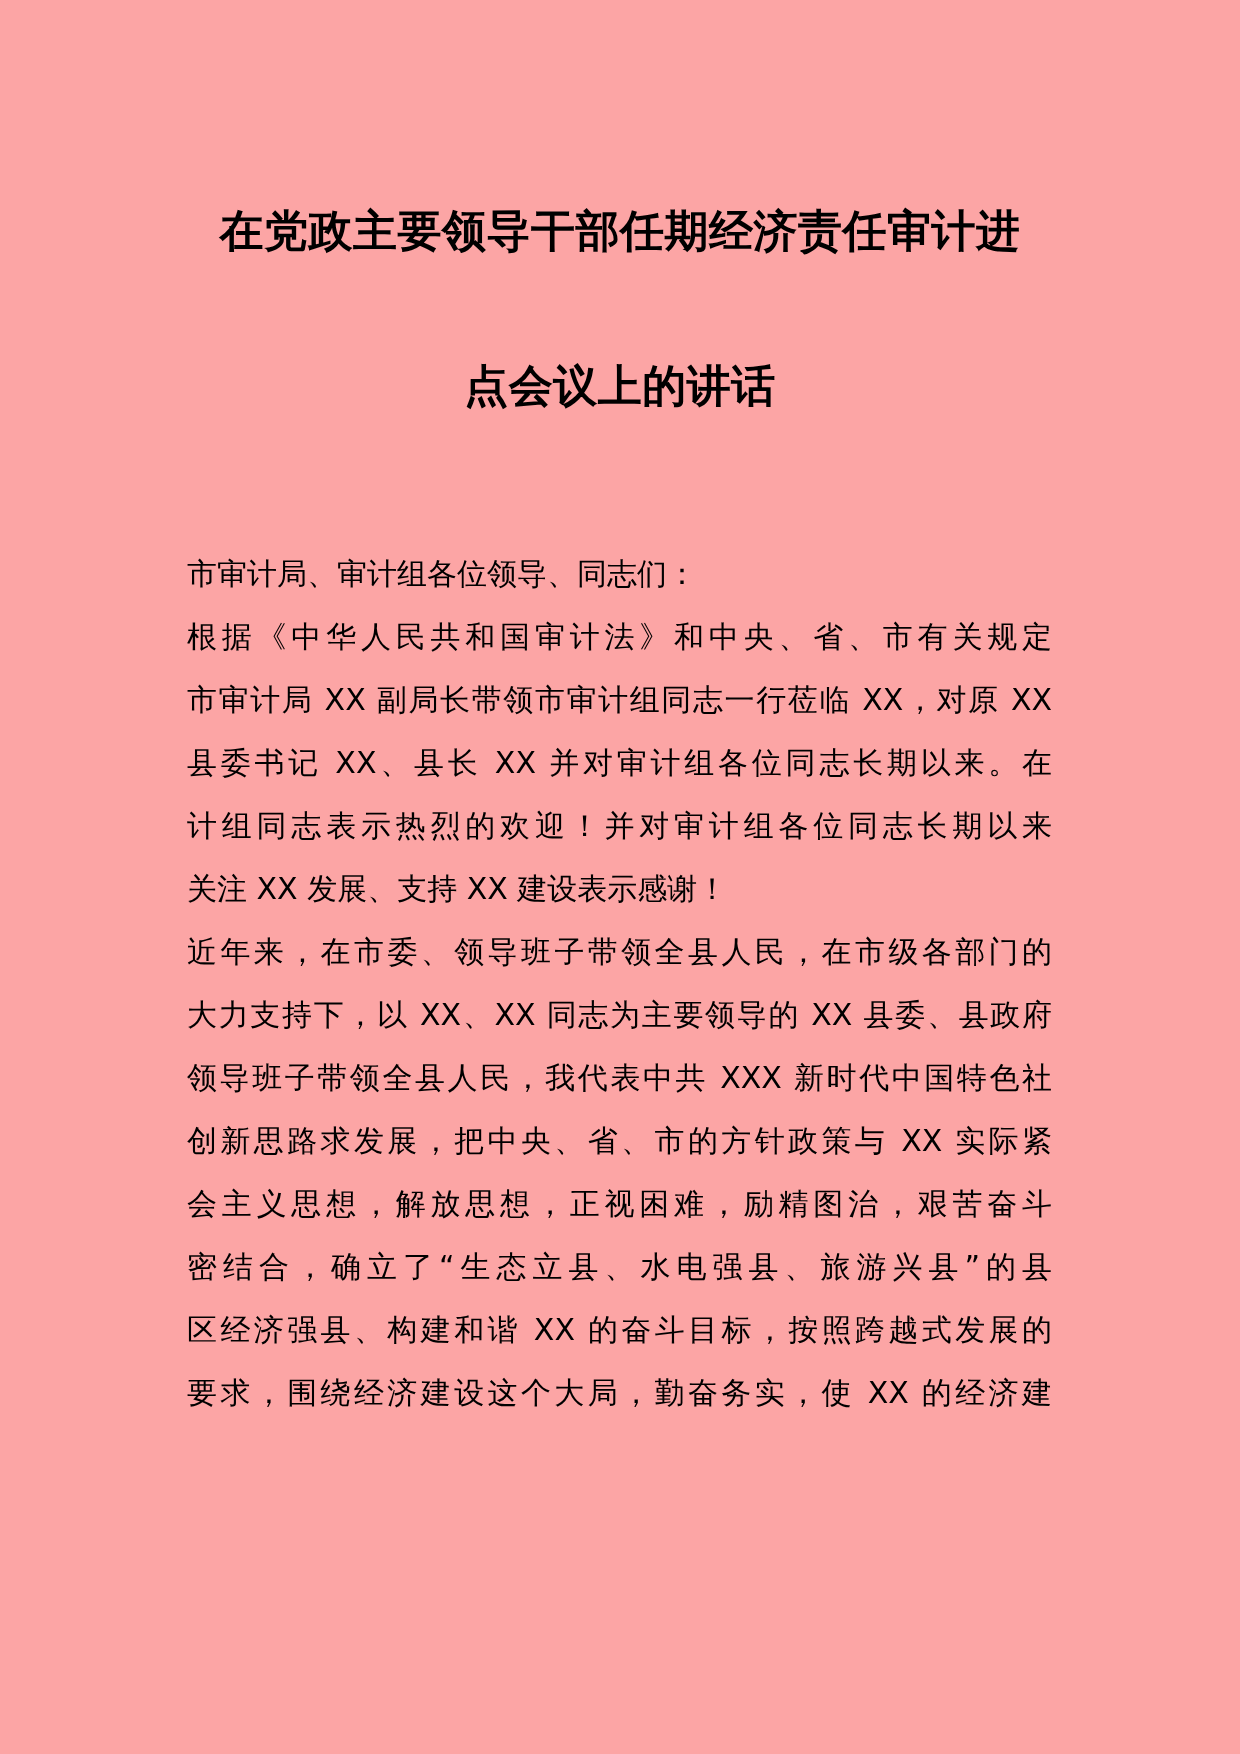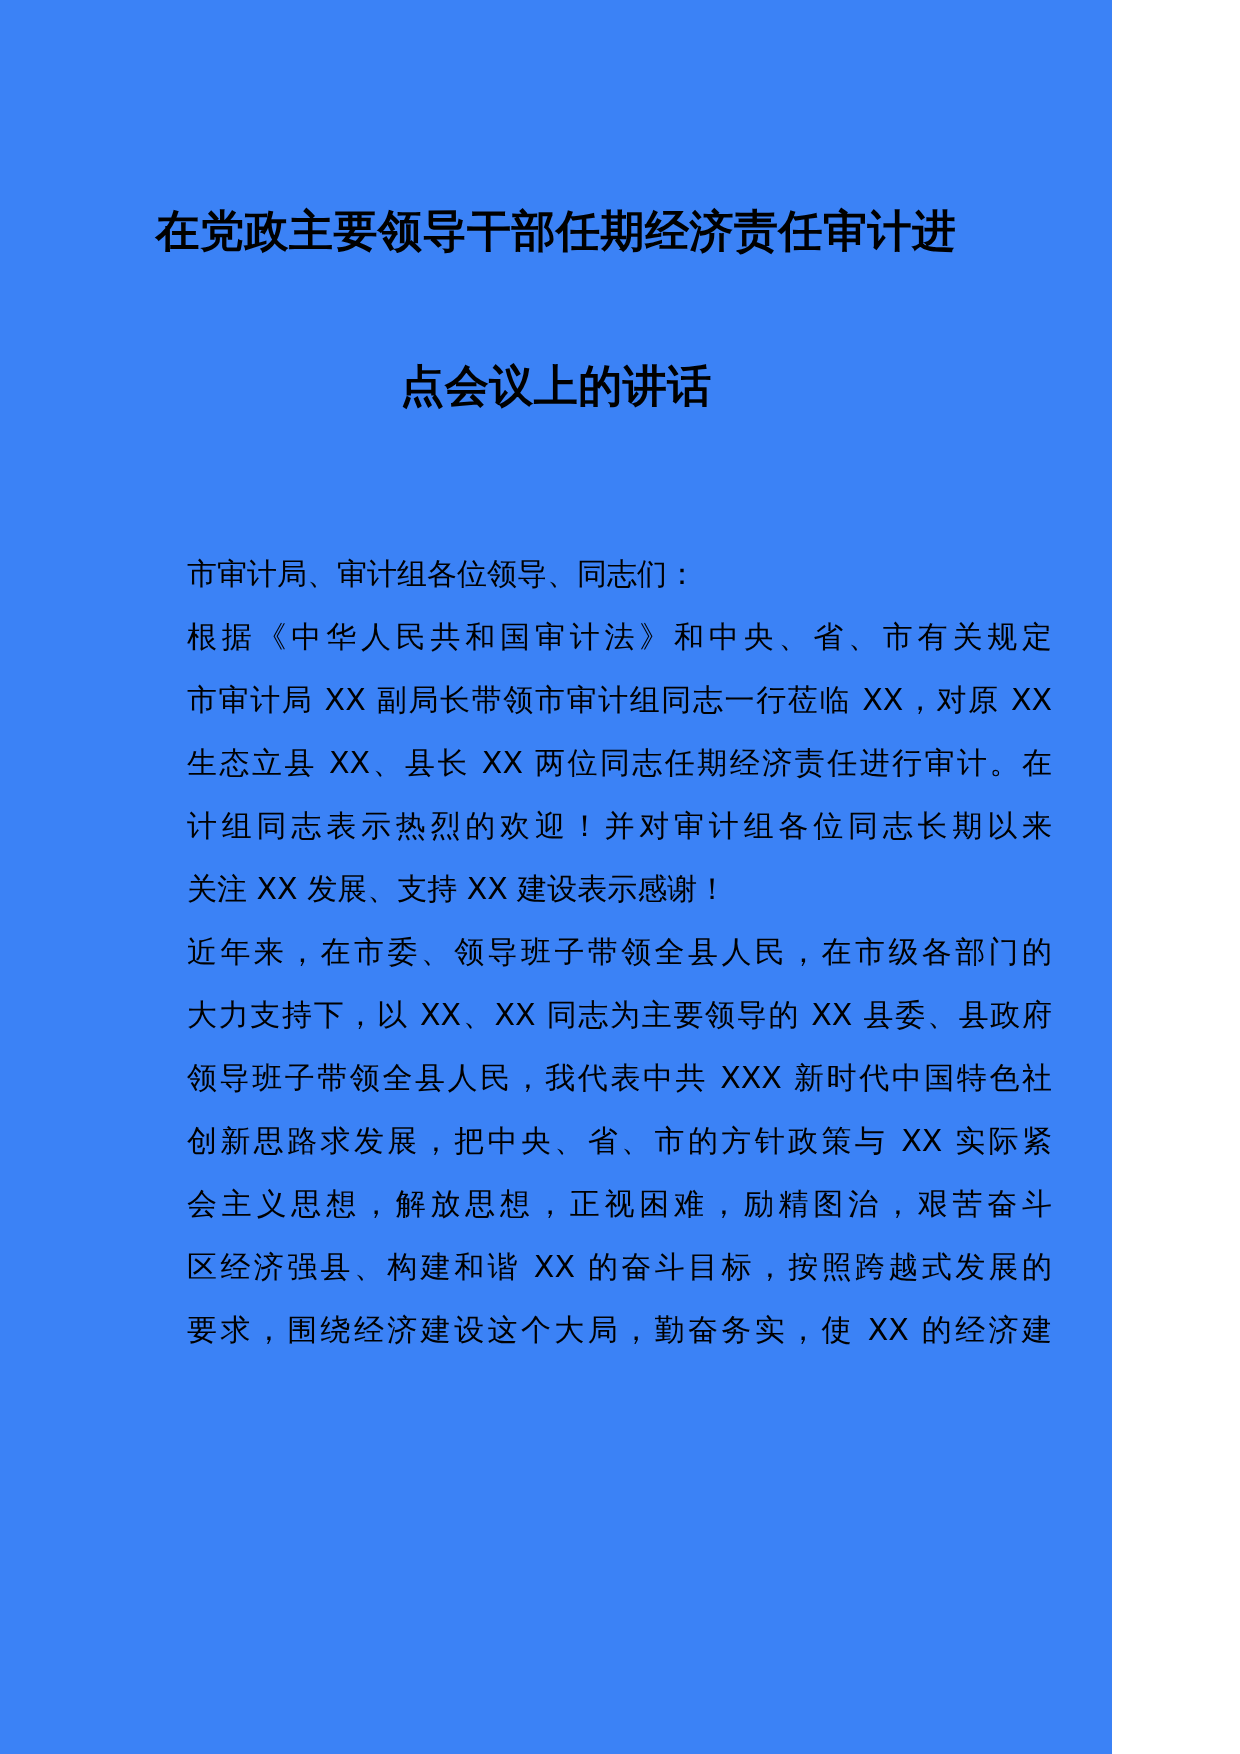--- a/index.html
+++ b/index.html
@@ -2,23 +2,23 @@
 <html><head>
 <meta charset="utf-8">
 <style>
   html, body {
     margin: 0;
     padding: 0;
     background: #ffffff;
   }
   .page {
     position: relative;
-    width: 1112px;
+    width: 1240px;
     height: 1754px;
-    background: #3b82f6;
+    background: #fca5a5;
     color: #000000;
     font-family: "DejaVu Sans", "Liberation Sans", sans-serif;
     overflow: hidden;
     text-decoration: underline;
   }
   .doc-title {
     position: absolute;
     top: 153px;
     left: 0;
     right: 0;
@@ -58,25 +58,26 @@
 
   <div class="doc-title">
     <div class="title-line">在党政主要领导干部任期经济责任审计进</div>
     <div class="title-line">点会议上的讲话</div>
   </div>
 
   <div class="doc-body">
     <div class="body-line">市审计局、审计组各位领导、同志们：</div>
     <div class="body-line j">根据《中华人民共和国审计法》和中央、省、市有关规定</div>
     <div class="body-line j">市审计局 XX 副局长带领市审计组同志一行莅临 XX，对原 XX</div>
-    <div class="body-line j">生态立县 XX、县长 XX 两位同志任期经济责任进行审计。在</div>
+    <div class="body-line j">县委书记 XX、县长 XX 并对审计组各位同志长期以来。在</div>
     <div class="body-line j">计组同志表示热烈的欢迎！并对审计组各位同志长期以来</div>
     <div class="body-line">关注 XX 发展、支持 XX 建设表示感谢！</div>
     <div class="body-line j">近年来，在市委、领导班子带领全县人民，在市级各部门的</div>
     <div class="body-line j">大力支持下，以 XX、XX 同志为主要领导的 XX 县委、县政府</div>
     <div class="body-line j">领导班子带领全县人民，我代表中共 XXX 新时代中国特色社</div>
     <div class="body-line j">创新思路求发展，把中央、省、市的方针政策与 XX 实际紧</div>
     <div class="body-line j">会主义思想，解放思想，正视困难，励精图治，艰苦奋斗</div>
+    <div class="body-line j">密结合，确立了“生态立县、水电强县、旅游兴县”的县</div>
     <div class="body-line j">区经济强县、构建和谐 XX 的奋斗目标，按照跨越式发展的</div>
     <div class="body-line j">要求，围绕经济建设这个大局，勤奋务实，使 XX 的经济建</div>
   </div>
 
 </div>
 
 </body></html>

